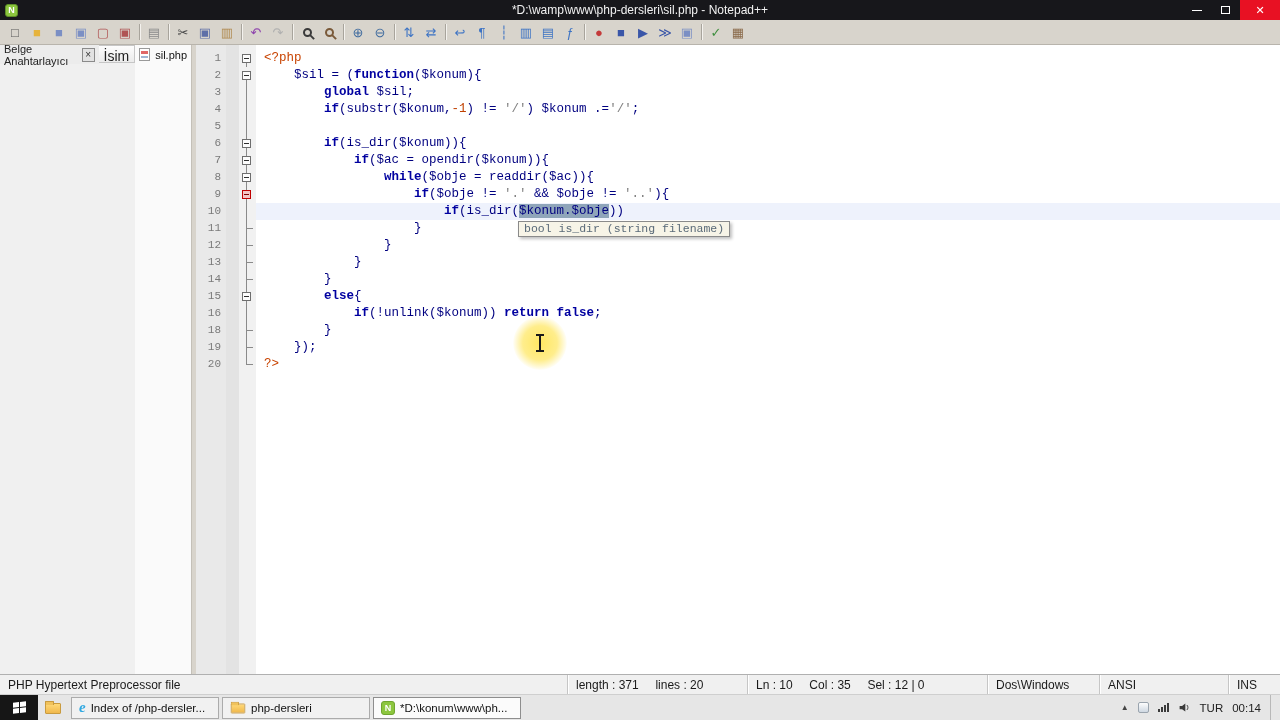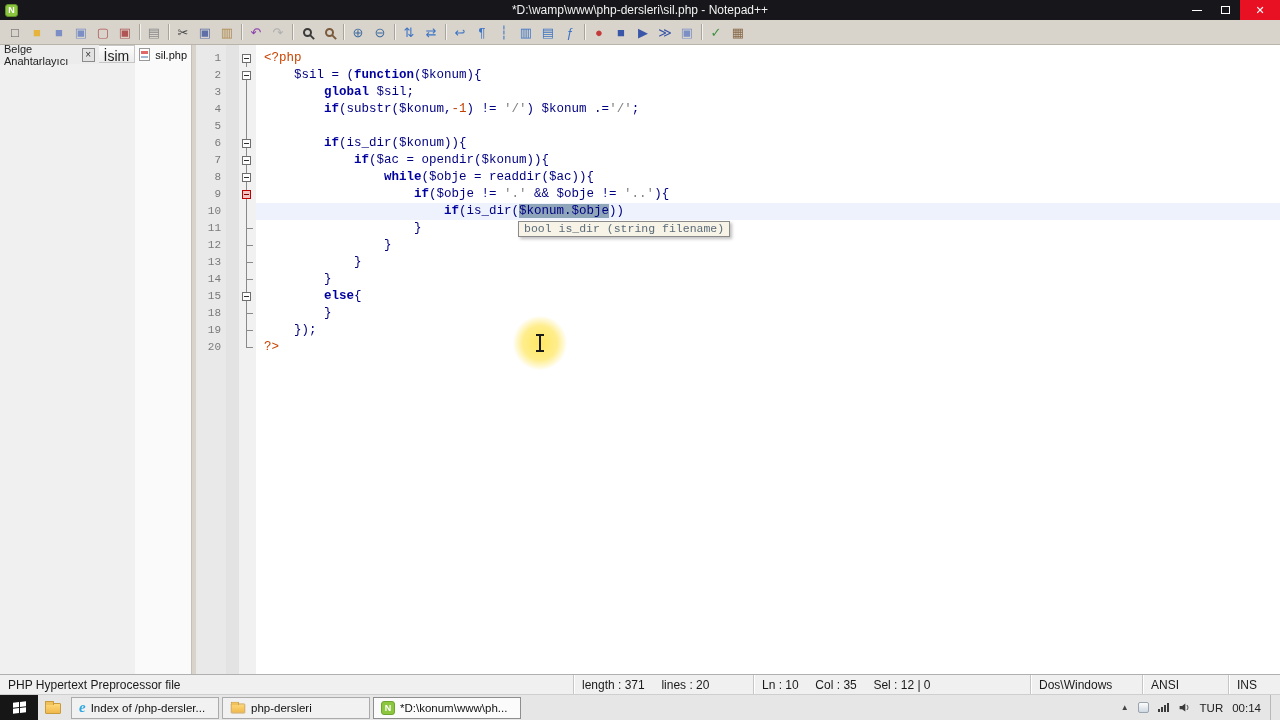--- a/index.html
+++ b/index.html
@@ -78,21 +78,21 @@
   .mousehl { position: absolute; left: 317px; top: 271px; width: 54px; height: 54px; border-radius: 50%; z-index: 2;
     background: radial-gradient(circle, rgba(255,216,0,0.62) 0%, rgba(255,216,0,0.45) 45%, rgba(255,216,0,0) 72%); }
   .ibeam { position: absolute; left: 26px; top: 19px; width: 2px; height: 16px; background: #1a1a1a; }
   .ibeam::before, .ibeam::after { content: ""; position: absolute; left: -3px; width: 8px; height: 2px; background: #1a1a1a; }
   .ibeam::before { top: -1px; } .ibeam::after { bottom: -1px; }
 
   
   .statusbar { height: 20px; flex: none; background: #f0f0f0; border-top: 1px solid #b0b0b0; display: flex; align-items: stretch; font-size: 12px; color: #1a1a1a; }
   .sb { display: flex; align-items: center; padding: 0 8px; border-left: 1px solid #c6c6c6; box-shadow: inset 1px 0 0 #ffffff; white-space: pre; overflow: hidden; }
   .sb.doctype { flex: 1; border-left: none; box-shadow: none; }
-  .sb.len { width: 180px; text-align: right; } .sb.pos { width: 277px; } .sb.eol { width: 112px; } .sb.enc { width: 86px; } .sb.ins { width: 52px; }
+  .sb.len { width: 180px; text-align: right; } .sb.pos { width: 240px; } .sb.eol { width: 112px; } .sb.enc { width: 86px; } .sb.ins { width: 52px; margin-left: 43px; }
 
   
   .taskbar { position: absolute; left: 0; right: 0; bottom: 0; height: 26px; background: #e6e6e6; border-top: 1px solid #cfcfcf; display: flex; align-items: center; }
   .start { width: 38px; height: 26px; background: #161616; display: flex; align-items: center; justify-content: center; flex: none; }
   .winlogo { display: grid; grid-template-columns: 6px 6px; grid-template-rows: 5px 5px; gap: 1px; transform: skewY(-7deg); }
   .winlogo i { background: #fff; display: block; }
   .ql { width: 30px; display: flex; justify-content: center; align-items: center; height: 100%; }
   .folder { width: 16px; height: 11px; background: linear-gradient(#ffd978, #f0b84c); border: 1px solid #c99b3f; border-radius: 1px; position: relative; margin-top: 2px; }
   .folder::before { content: ""; position: absolute; top: -3px; left: -1px; width: 7px; height: 3px; background: #f0c25c; border: 1px solid #c99b3f; border-bottom: none; border-radius: 1px 1px 0 0; }
   .tb-btn { height: 22px; margin-left: 3px; display: flex; align-items: center; gap: 5px; padding: 0 7px; width: 148px; border: 1px solid #ababab; background: rgba(250,250,250,0.55); font-size: 11.5px; overflow: hidden; flex: none; }
@@ -339,20 +339,28 @@
             <div class="ln-bm"></div>
             <div class="ln-fold">
               <div class="f-line"></div>
               <div class="f-box">
                 <div class="f-minus"></div>
               </div>
             </div>
             <div class="ln-code"><span class="tk-d">        </span><span class="tk-k">else</span><span class="tk-d">{</span></div>
           </div>
           <div class="line">
+            <div class="ln-num">16</div>
+            <div class="ln-bm"></div>
+            <div class="ln-fold">
+              <div class="f-line"></div>
+            </div>
+            <div class="ln-code"><span class="tk-d">            </span><span class="tk-k">if</span><span class="tk-d">(!unlink($konum)) </span><span class="tk-k">return</span><span class="tk-d"> </span><span class="tk-k">false</span><span class="tk-d">;</span></div>
+          </div>
+          <div class="line">
             <div class="ln-num">18</div>
             <div class="ln-bm"></div>
             <div class="ln-fold">
               <div class="f-line"></div>
               <div class="f-endh"></div>
             </div>
             <div class="ln-code"><span class="tk-d">        }</span></div>
           </div>
           <div class="line">
             <div class="ln-num">19</div>

